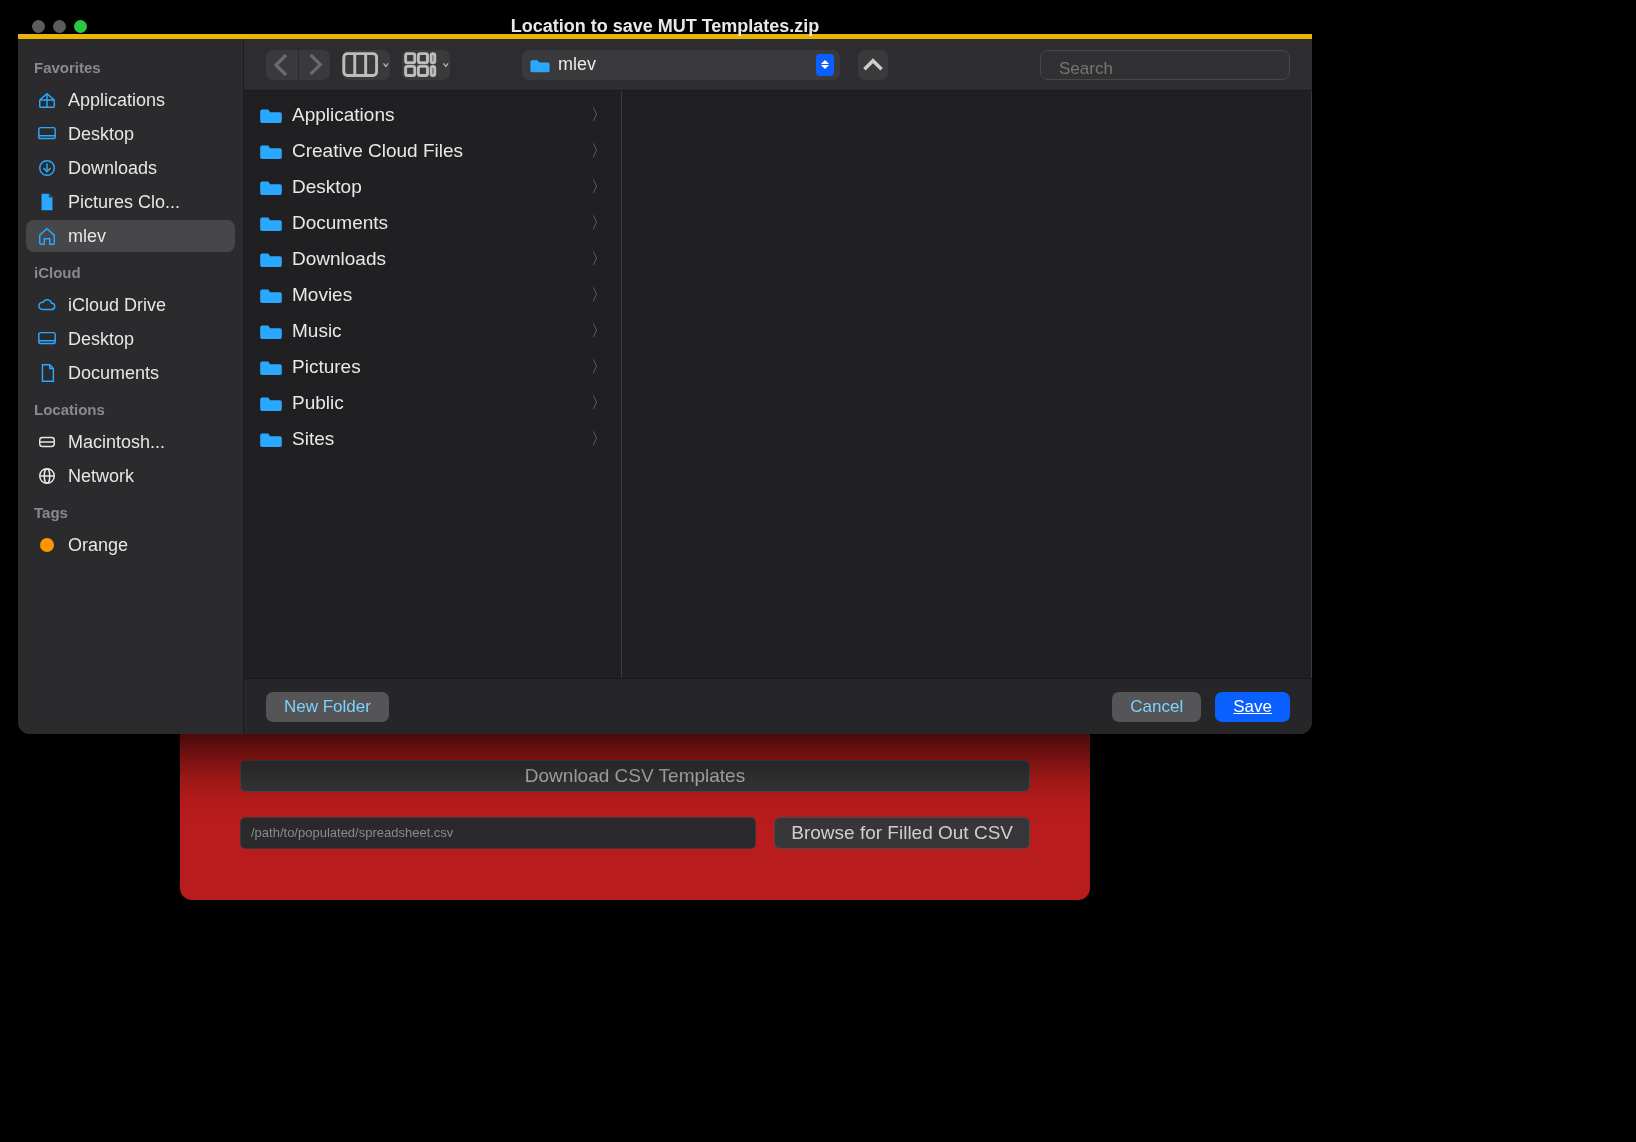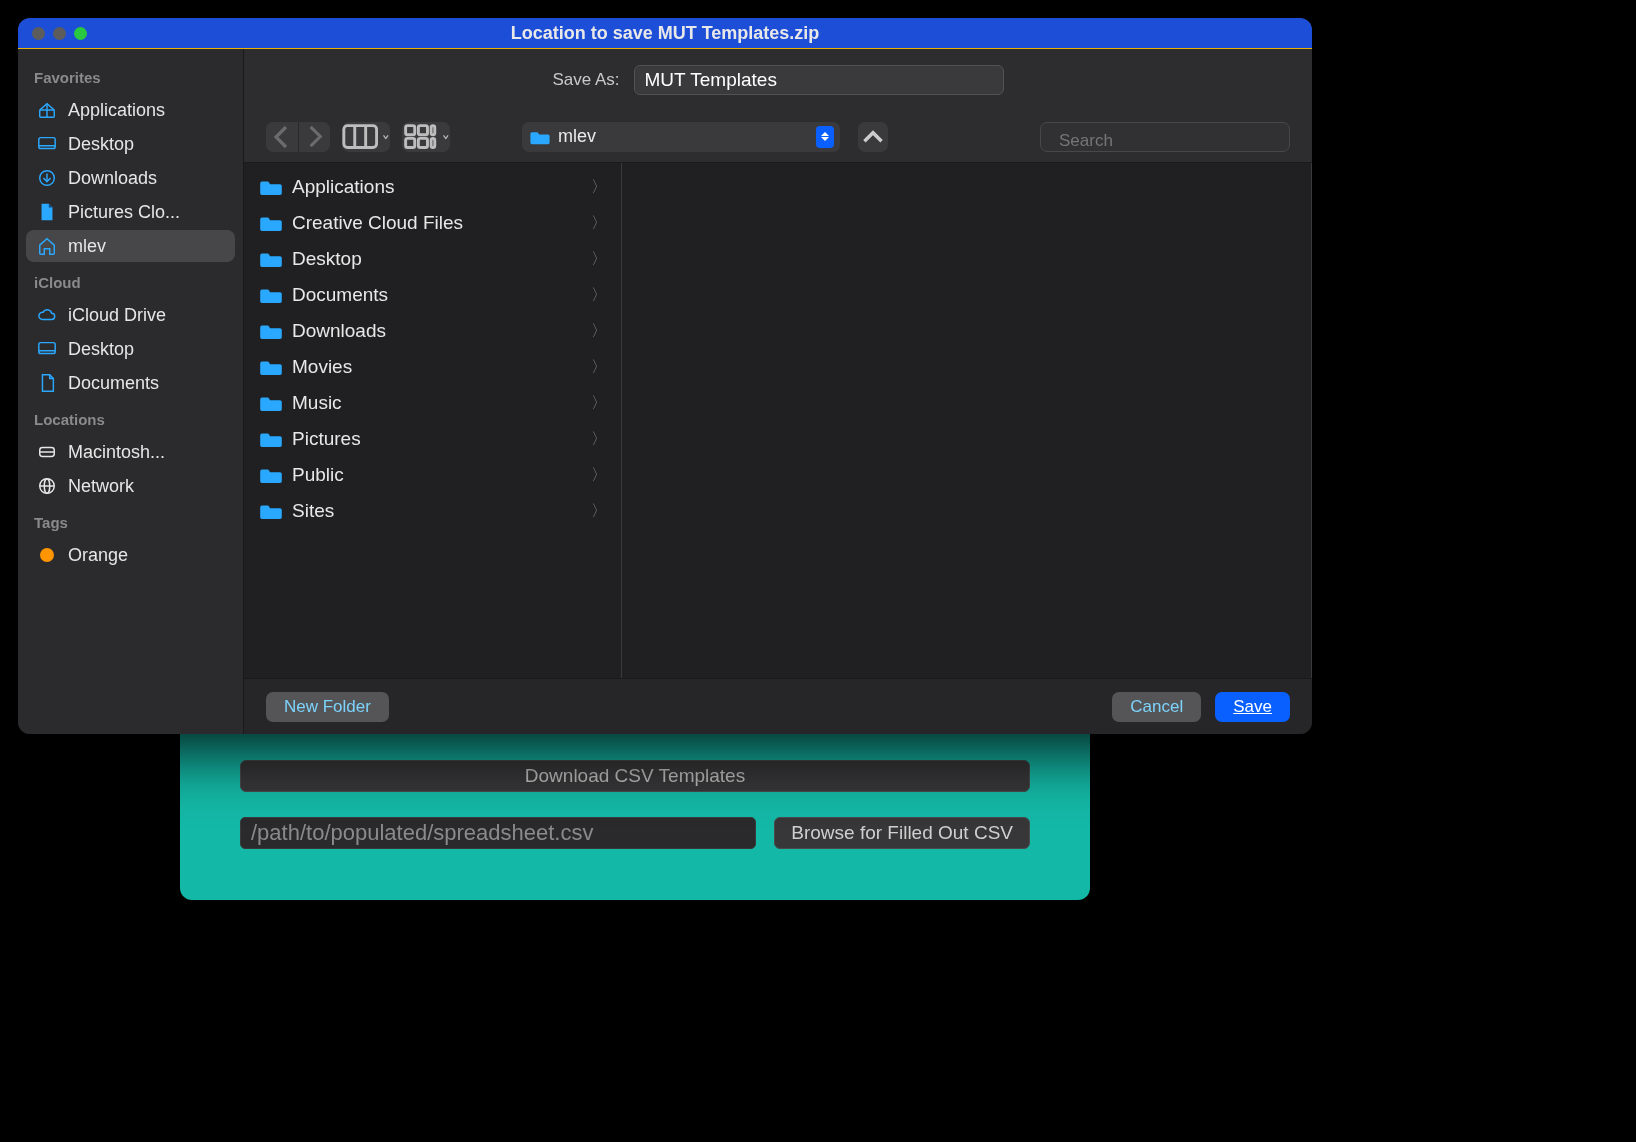--- a/index.html
+++ b/index.html
@@ -13,21 +13,21 @@
     color: #ddd;
   }
 
   
   .bg-window {
     position: absolute;
     left: 180px;
     top: 720px;
     width: 910px;
     height: 180px;
-    background: #14b8a6;
+    background: #b91c1c;
     border-radius: 12px;
     padding: 40px 60px 30px 60px;
     box-shadow: 0 10px 40px rgba(0,0,0,.6);
   }
   .bg-window .dl-btn {
     display: block;
     width: 790px;
     height: 32px;
     margin: 0 auto 25px auto;
     background: #373739;
@@ -39,21 +39,21 @@
     line-height: 30px;
   }
   .bg-row { display: flex; gap: 18px; align-items: center; }
   .bg-path-input {
     flex: 1;
     height: 32px;
     background: #2a2a2c;
     border: 1px solid #3a3a3c;
     border-radius: 5px;
     color: #8a8a8c;
-    font-size: 22px;
+    font-size: 13px;
     padding: 0 10px;
     line-height: 30px;
   }
   .bg-browse {
     height: 32px;
     padding: 0 16px;
     background: #373739;
     border: 1px solid #4a4a4c;
     border-radius: 6px;
     color: #cfcfcf;
@@ -69,26 +69,26 @@
     width: 1294px;
     height: 716px;
     background: #262628;
     border-radius: 12px;
     overflow: hidden;
     box-shadow: 0 20px 60px rgba(0,0,0,.8);
     display: flex;
     flex-direction: column;
   }
   .titlebar {
-    height: 31px;
+    height: 21px;
     display: flex;
     align-items: center;
     padding-left: 14px;
-    background: #1d4ed8;
-    border-bottom: 1px solid #eab308;
+    background: #000000;
+    border-bottom: 5px solid #eab308;
     position: relative;
   }
   .traffic { display: flex; gap: 8px; }
   .tl { width: 13px; height: 13px; border-radius: 50%; }
   .tl.red   { background: #5c5c5c; }
   .tl.yel   { background: #5c5c5c; }
   .tl.grn   { background: #28c840; }
   .title-text {
     position: absolute; left:0; right:0; text-align:center;
     font-size: 18px; font-weight: 600; color: #e8e8e8;
@@ -391,24 +391,20 @@
         <div class="sb-item">
           <span class="icon">
             <div class="tag-dot"></div>
           </span>
           <span class="lbl">Orange</span>
         </div>
       </div>
 
     <div class="main">
 
-      <div class="save-as-row">
-        <span class="save-as-label">Save As:</span>
-        <input class="save-as-input" value="MUT Templates" style="">
-      </div>
 
       <div class="toolbar">
 
         <div class="seg">
           <div class="btn disabled">
             <svg viewBox="0 0 16 16">
                 <polyline points="10,3 5,8 10,13"></polyline>
               </svg>
           </div>
           <div class="btn disabled">

